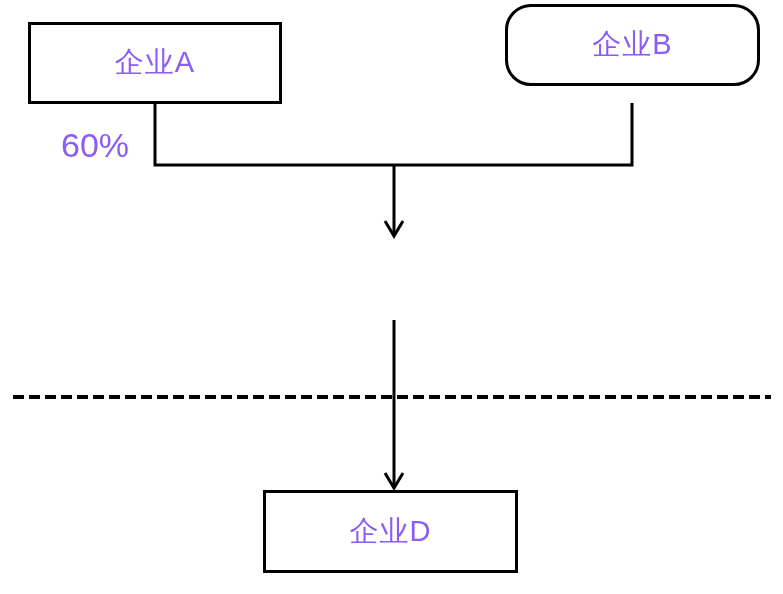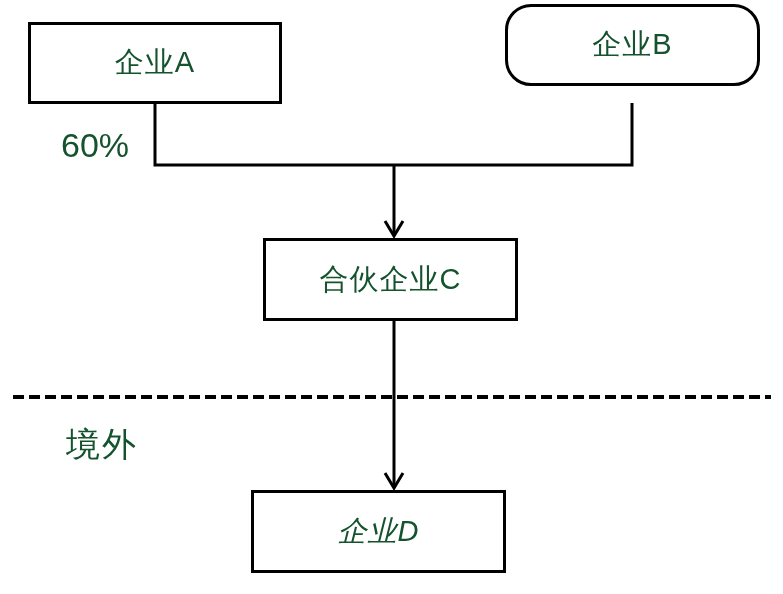--- a/index.html
+++ b/index.html
@@ -6,21 +6,21 @@
     margin: 0;
     padding: 0;
     background: #ffffff;
   }
   .canvas {
     position: relative;
     width: 783px;
     height: 594px;
     background: #ffffff;
     font-family: "Liberation Sans", "DejaVu Sans", sans-serif;
-    color: #14532d;
+    color: #8b5cf6;
     overflow: hidden;
   }
   .lines-svg {
     position: absolute;
     left: 0;
     top: 0;
     width: 783px;
     height: 594px;
   }
   .node {
@@ -30,21 +30,21 @@
     background: #ffffff;
     display: flex;
     align-items: center;
     justify-content: center;
     font-size: 29px;
     letter-spacing: 1px;
   }
   .node-a { left: 28px;  top: 22px;  width: 254px; height: 82px; }
   .node-b { left: 505px; top: 4px;  width: 255px; height: 82px; border-radius: 26px; }
   .node-c { left: 263px; top: 238px; width: 255px; height: 83px; }
-  .node-d { left: 251px; top: 490px; width: 255px; height: 83px; font-style: italic; }
+  .node-d { left: 263px; top: 490px; width: 255px; height: 83px; }
   .float-label {
     position: absolute;
     font-size: 34px;
     white-space: nowrap;
   }
   .label-60  { left: 61px;  top: 126px; }
   .label-20  { left: 426px; top: 340px; }
   .label-jn  { left: 66px;  top: 342px; letter-spacing: 2px; }
   .label-jw  { left: 66px;  top: 422px; letter-spacing: 2px; }
 </style>
@@ -67,27 +67,23 @@
   </svg>
 
   <div class="node node-a">
     <span>企业A</span>
   </div>
 
   <div class="node node-b">
     <span>企业B</span>
   </div>
 
-  <div class="node node-c">
-    <span>合伙企业C</span>
-  </div>
 
   <div class="node node-d">
     <span>企业D</span>
   </div>
 
   <div class="float-label label-60">60%</div>
 
 
 
-  <div class="float-label label-jw">境外</div>
 
 </div>
 
 </body></html>

